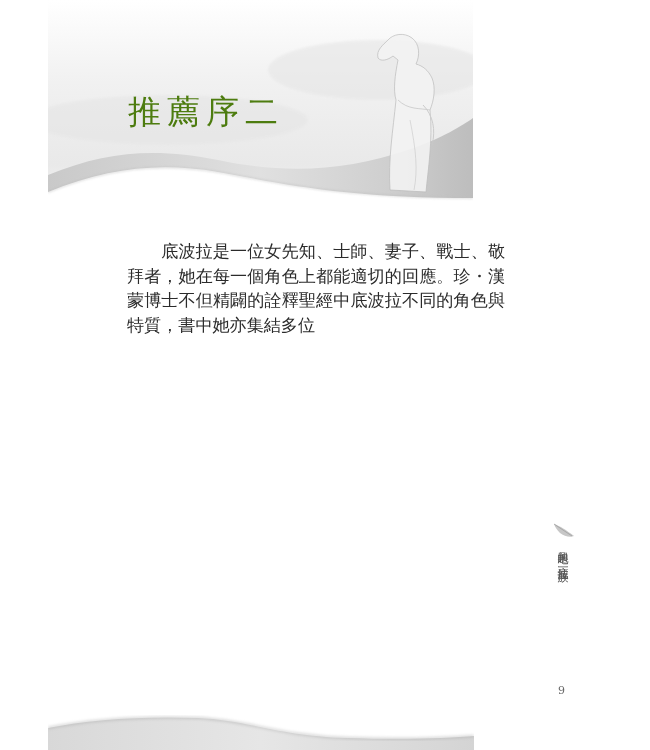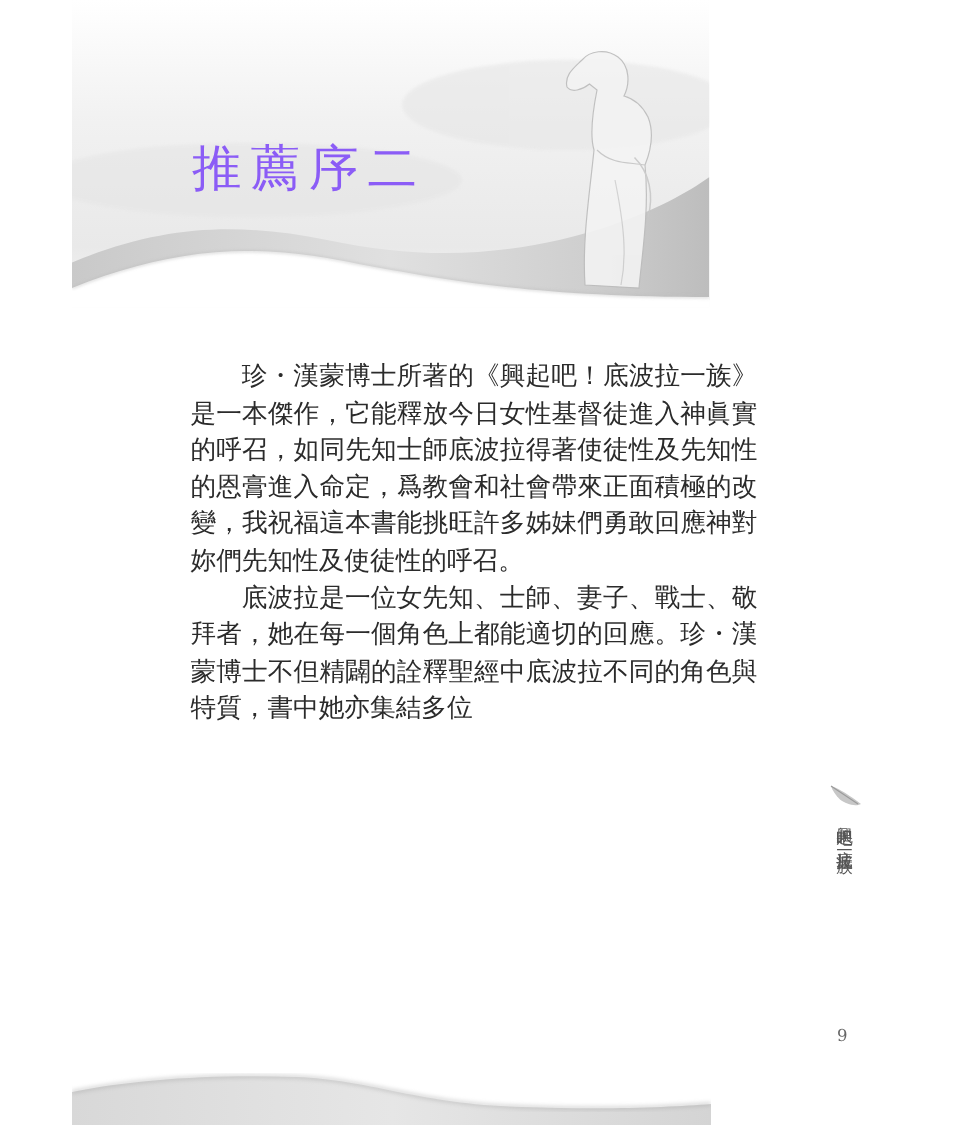--- a/index.html
+++ b/index.html
@@ -9,21 +9,21 @@
     font-family:"DejaVu Serif", "Liberation Serif", serif;
     color:#2a2a2a;
   }
   .header-art {
     position:absolute; left:48px; top:0; width:425px; height:205px;
     overflow:hidden;
   }
   .header-art svg { display:block; }
   .page-title {
     position:absolute; left:128px; top:68px;
-    font-size:33px; letter-spacing:6px; color:#8b5cf6;
+    font-size:33px; letter-spacing:6px; color:#4d7c0f;
     font-family:"DejaVu Serif", serif; font-weight:normal;
   }
   .body-text {
     position:absolute; left:127px; top:239px; width:378px;
     font-size:17.1px; line-height:24.6px; color:#2b2b2b;
     text-align:justify;
   }
   .body-text p { margin:0; text-indent:2em; }
   .side-mark {
     position:absolute; left:552px; top:522px; width:26px;
@@ -77,21 +77,20 @@
       <path d="M350 100 C 360 110, 372 108, 382 110" fill="none" stroke="#c4c4c4" stroke-width="0.8"></path>
       <path d="M362 120 C 368 150, 370 170, 366 190" fill="none" stroke="#d0d0d0" stroke-width="0.8"></path>
       <path d="M375 105 C 385 115, 388 130, 384 145" fill="none" stroke="#c8c8c8" stroke-width="1"></path>
     </g>
   </svg>
 </div>
 
 <h1 class="page-title">推薦序二</h1>
 
 <div class="body-text">
-  <p>珍・漢蒙博士所著的《興起吧！底波拉一族》是一本傑作，它能釋放今日女性基督徒進入神眞實的呼召，如同先知士師底波拉得著使徒性及先知性的恩膏進入命定，爲教會和社會帶來正面積極的改變，我祝福這本書能挑旺許多姊妹們勇敢回應神對妳們先知性及使徒性的呼召。</p>
   <p>底波拉是一位女先知、士師、妻子、戰士、敬拜者，她在每一個角色上都能適切的回應。珍・漢蒙博士不但精闢的詮釋聖經中底波拉不同的角色與特質，書中她亦集結多位</p>
 </div>
 
 <div class="side-mark">
   <svg width="26" height="20" viewBox="0 0 26 20">
     <path d="M2 2 C 8 4, 14 8, 22 14 C 18 16, 12 14, 8 11 C 5 8, 3 5, 2 2 Z" fill="#c7c7c7"></path>
     <path d="M2 2 L 20 14" stroke="#9a9a9a" stroke-width="0.7"></path>
   </svg>
 </div>
 

